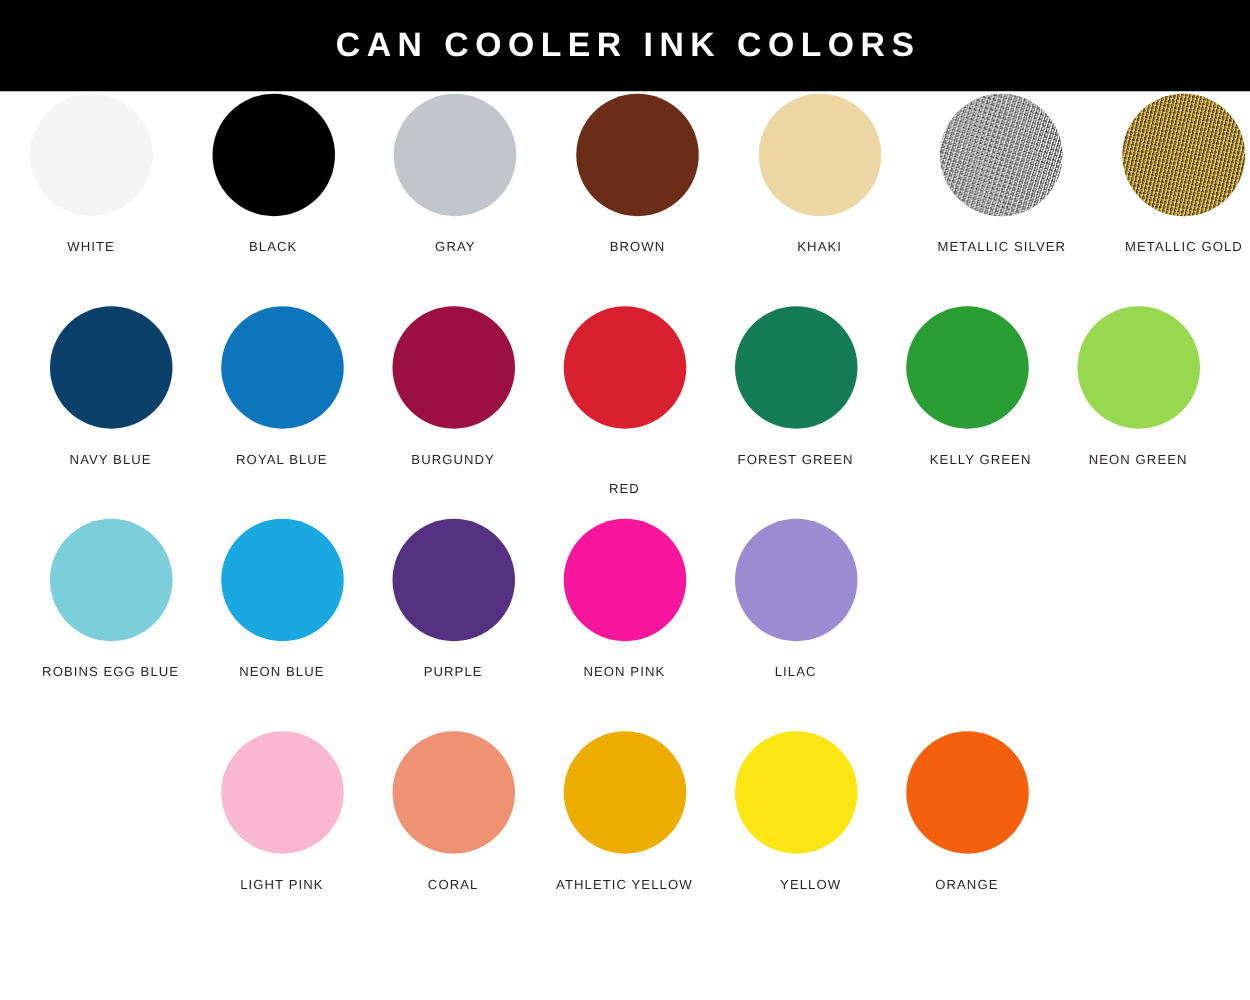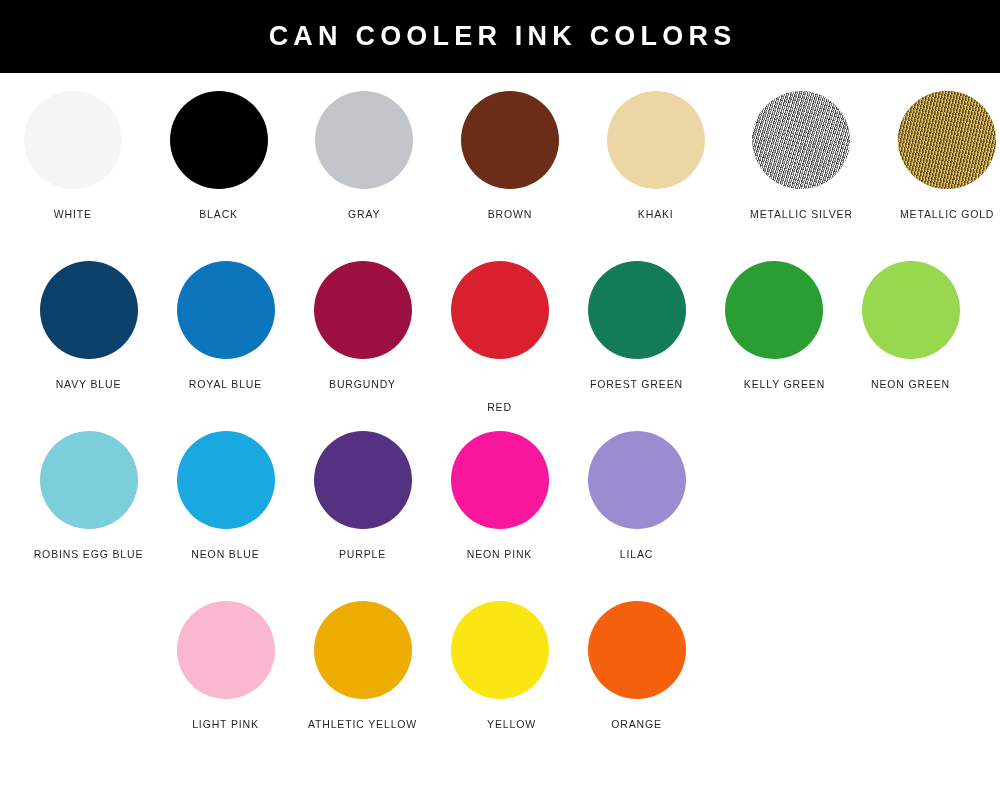--- a/index.html
+++ b/index.html
@@ -39,21 +39,21 @@
   
   .palette {
     width: 1000px;
     box-sizing: border-box;
     padding: 0;
   }
   .swatch-row {
     display: flex;
     height: 170px;
   }
-  .swatch-row.row-1 { padding-top: 18px; gap: 40px; }
+  .swatch-row.row-1 { padding-top: 2px; gap: 40px; }
   .swatch-row.row-4 { padding-top: 0px; }
 
   .swatch-cell {
     width: 137px;
     display: flex;
     flex-direction: column;
     align-items: center;
     box-sizing: border-box;
   }
 
@@ -194,20 +194,24 @@
         <div class="swatch-dot" style="background: rgb(155, 139, 209);"></div>
         <div class="swatch-label" style="color: rgb(35, 31, 32);">LILAC</div>
       </div>
     </div>
     <div class="swatch-row row-4 row-offset-4">
       <div class="swatch-cell">
         <div class="swatch-dot" style="background: rgb(249, 183, 208);"></div>
         <div class="swatch-label" style="color: rgb(35, 31, 32);">LIGHT PINK</div>
       </div>
       <div class="swatch-cell">
+        <div class="swatch-dot" style="background: rgb(239, 145, 115);"></div>
+        <div class="swatch-label" style="color: rgb(35, 31, 32);">CORAL</div>
+      </div>
+      <div class="swatch-cell">
         <div class="swatch-dot" style="background: rgb(237, 172, 0);"></div>
         <div class="swatch-label" style="color: rgb(35, 31, 32);">ATHLETIC YELLOW</div>
       </div>
       <div class="swatch-cell">
         <div class="swatch-dot" style="background: rgb(251, 229, 19);"></div>
         <div class="swatch-label" style="color: rgb(35, 31, 32); margin-left: 24px;">YELLOW</div>
       </div>
       <div class="swatch-cell">
         <div class="swatch-dot" style="background: rgb(244, 96, 12);"></div>
         <div class="swatch-label" style="color: rgb(35, 31, 32);">ORANGE</div>

